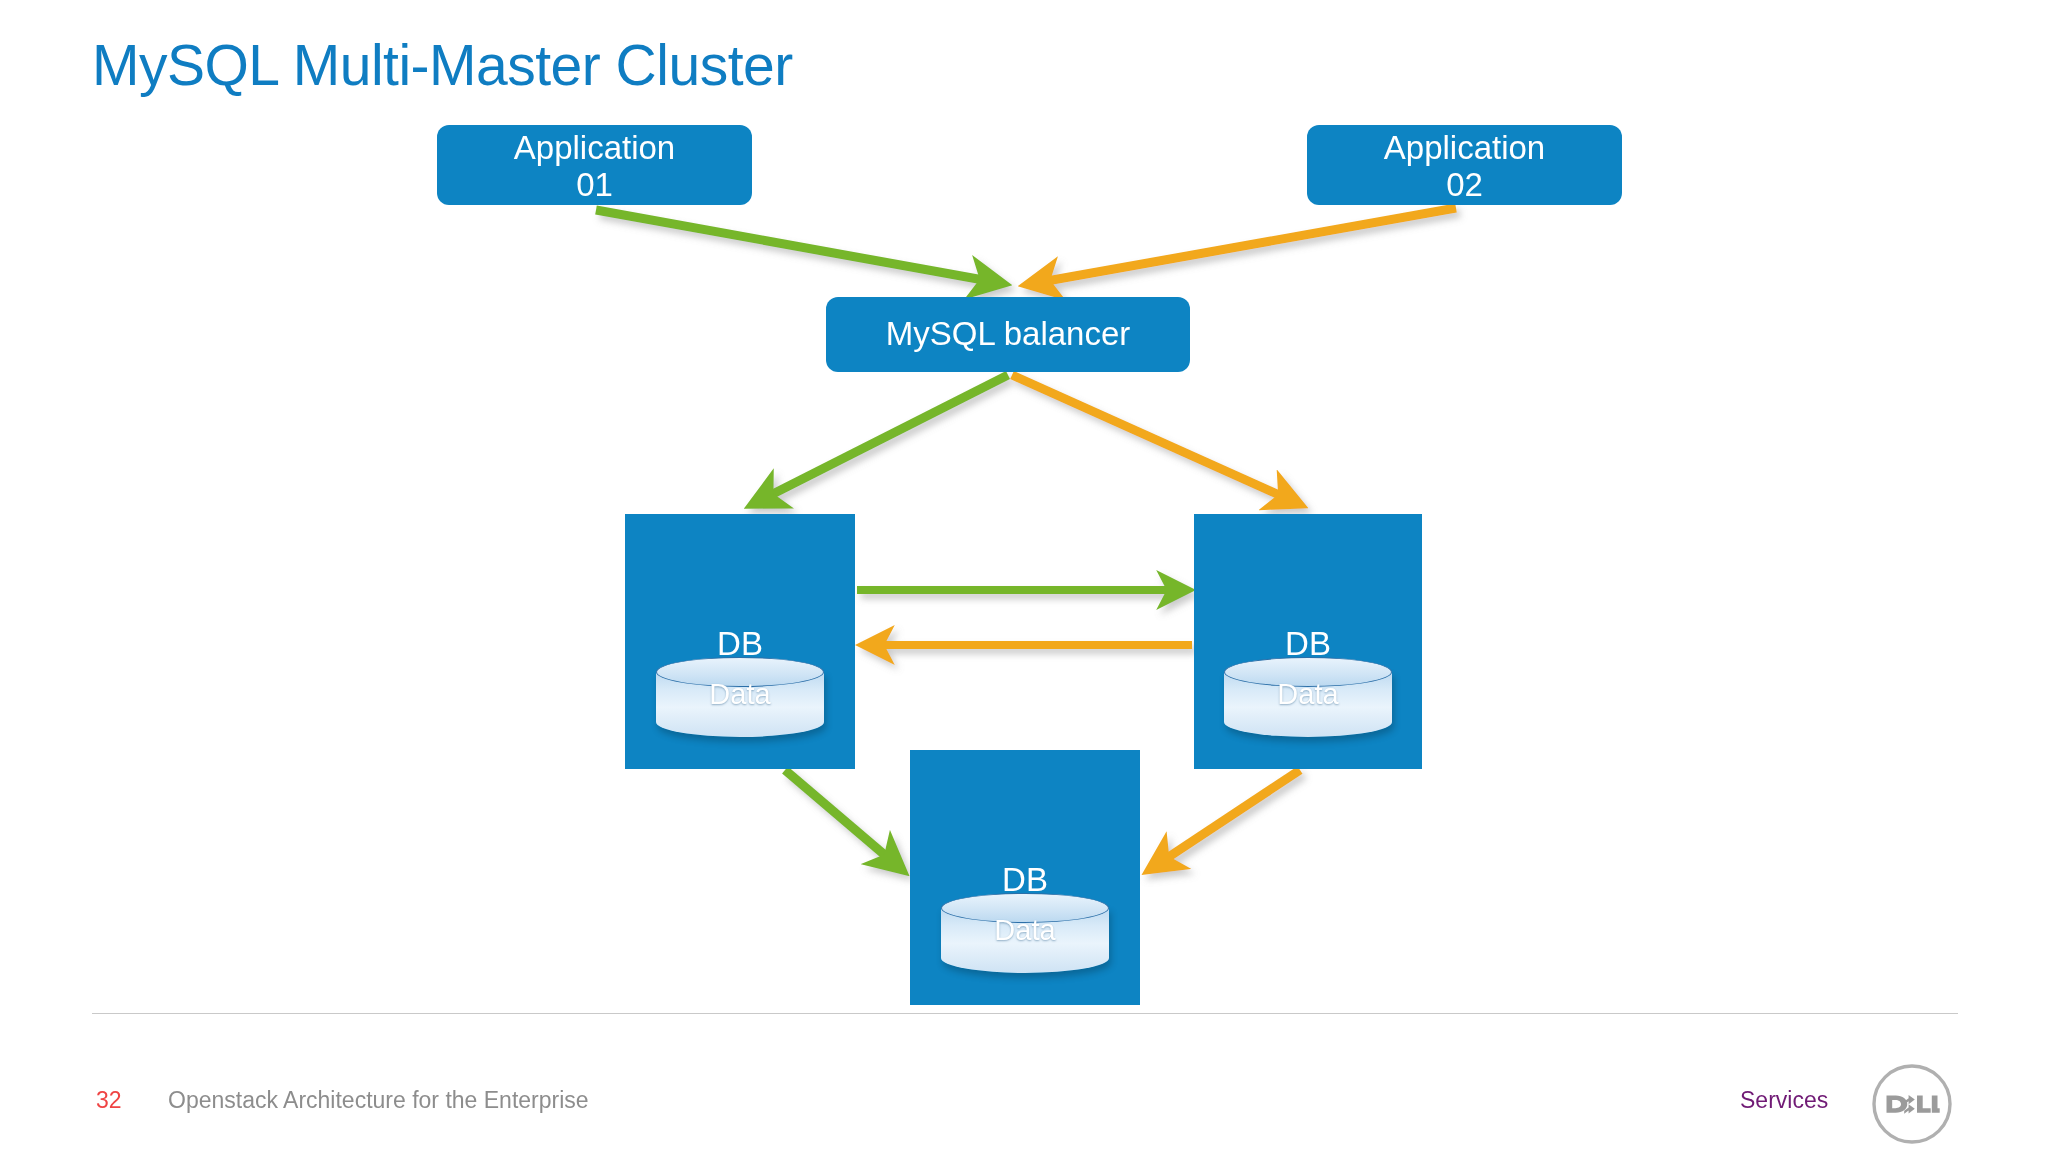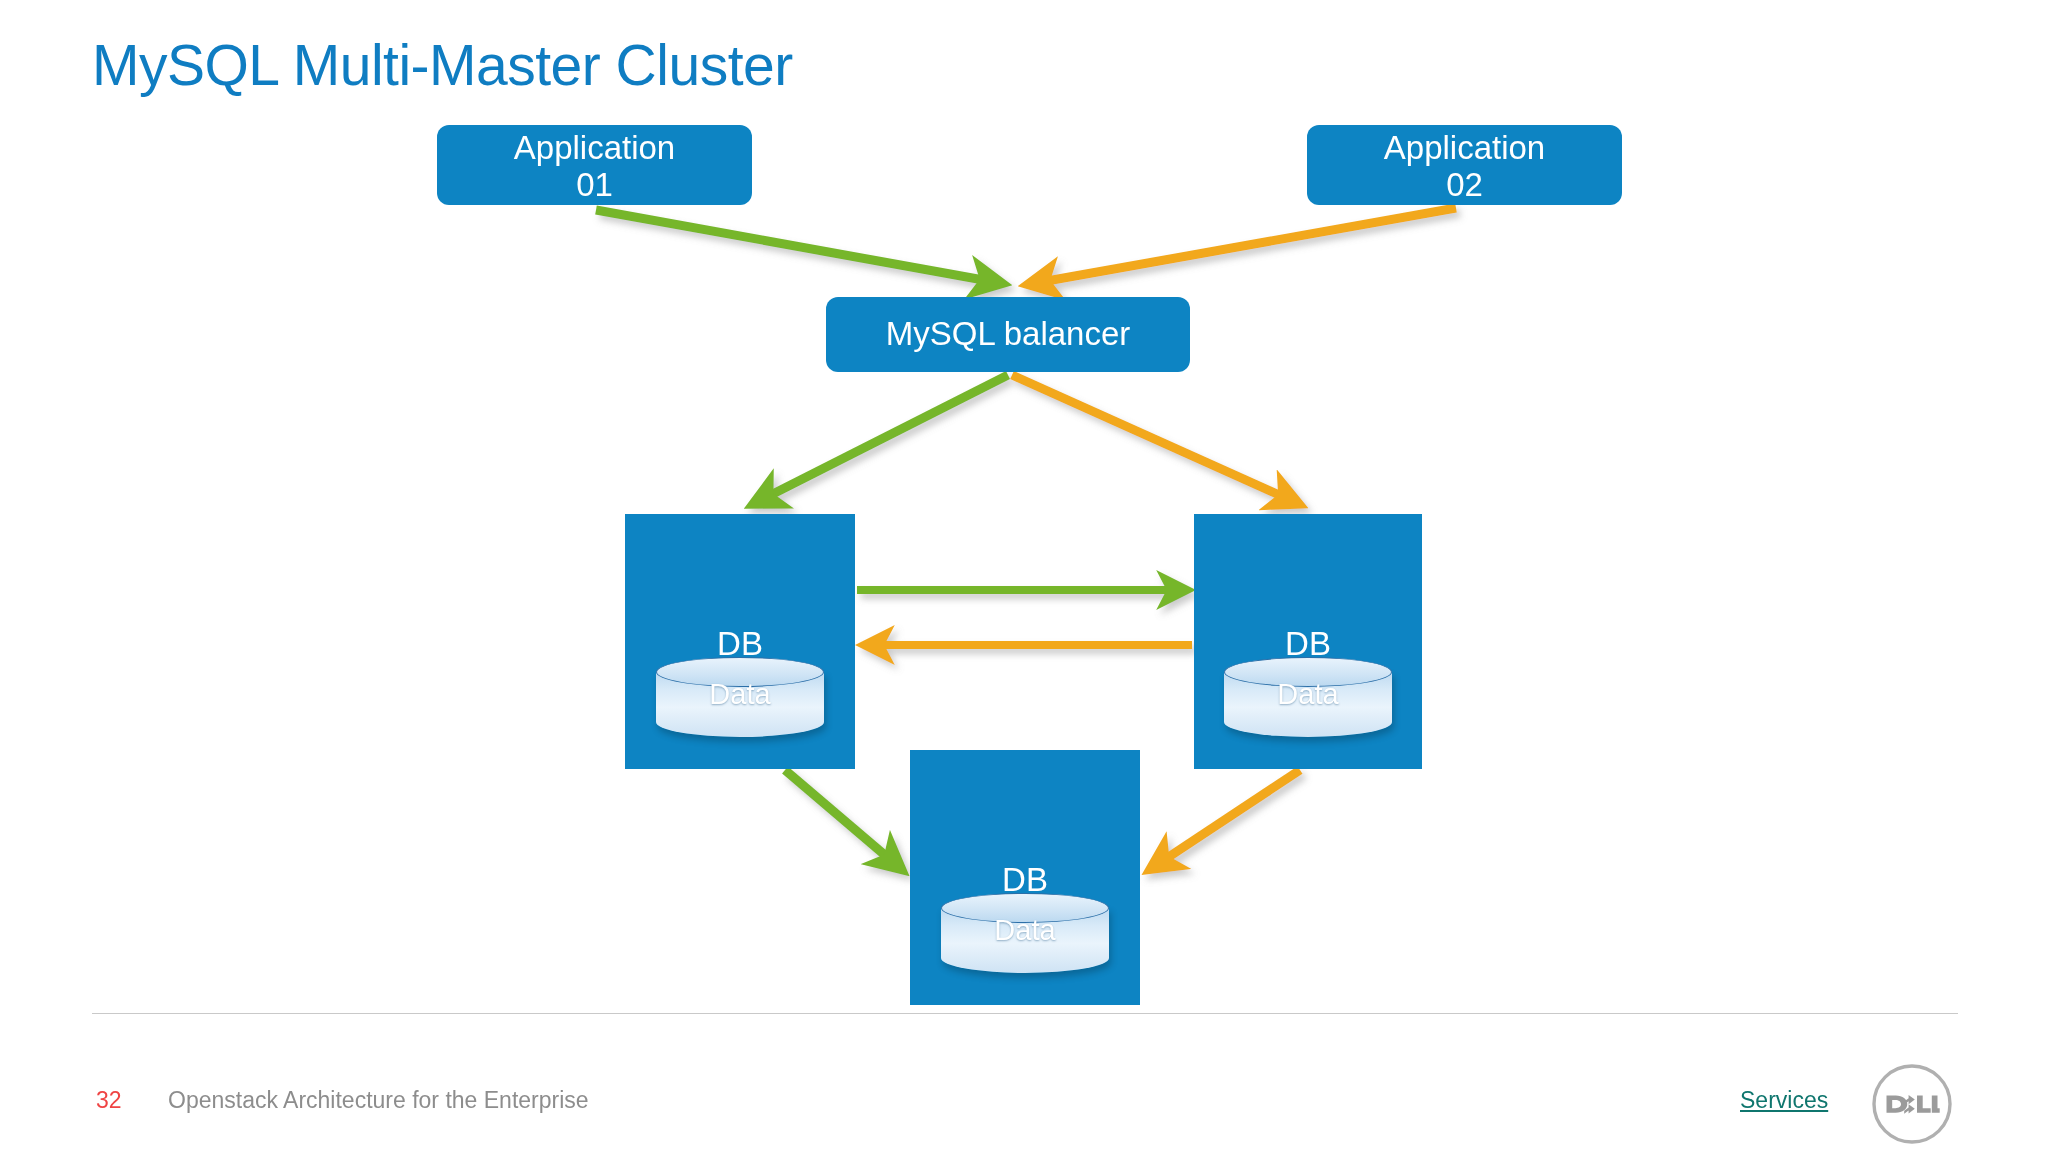--- a/index.html
+++ b/index.html
@@ -174,23 +174,22 @@
     top: 32px;
     font-size: 23px;
     color: #8d8d8d;
     white-space: nowrap;
   }
   #footer-services-label {
     position: absolute;
     left: 1740px;
     top: 32px;
     font-size: 23px;
-    color: #0f766e;
+    color: #701a75;
     white-space: nowrap;
-    text-decoration: underline;
   }
   #dell-logo {
     position: absolute;
     left: 1870px;
     top: 1062px;
     width: 84px;
     height: 84px;
   }
 </style>
 </head>

